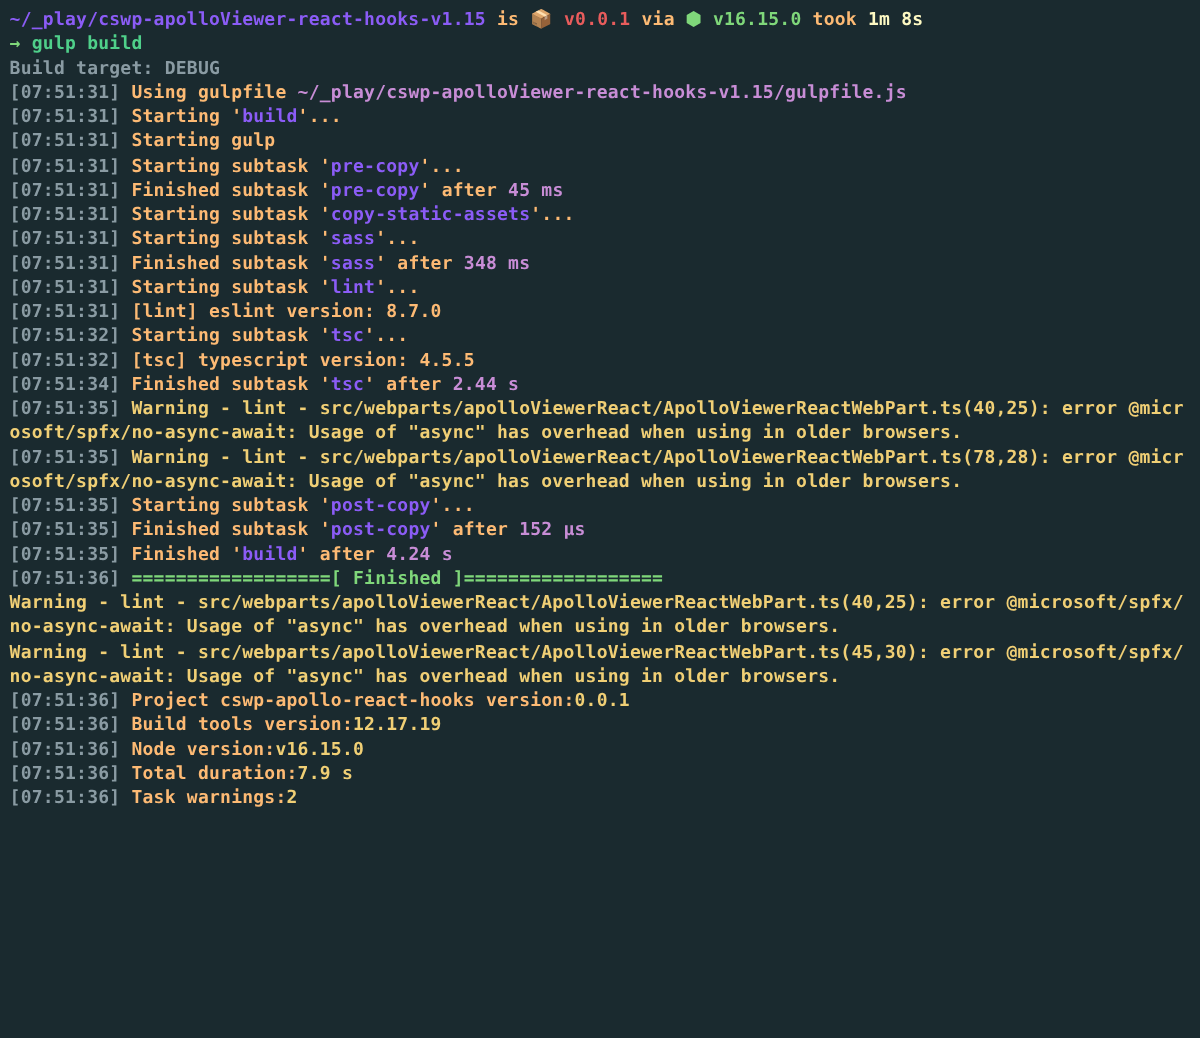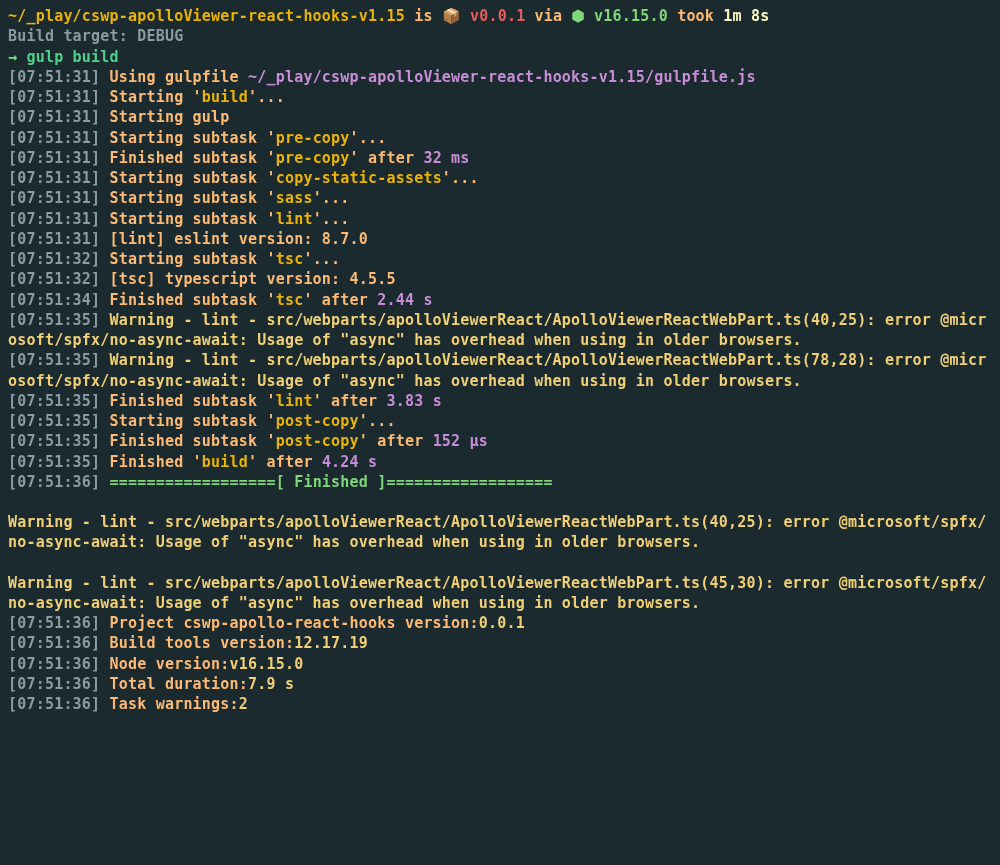--- a/index.html
+++ b/index.html
@@ -8,64 +8,64 @@
     font-family: 'Menlo', 'Monaco', 'Consolas', monospace;
     font-size: 15px;
     line-height: 1.35;
     color: #cdd6db;
     padding: 6px 8px;
     width: 1000px;
     letter-spacing: 0.2px;
     font-weight: 600;
   }
   .line { white-space: pre-wrap; word-break: break-all; }
-  .c-cyan { color: #eab308; }
+  .c-cyan { color: #8b5cf6; }
   .c-dim { color: #8a9ba3; }
   .c-white { color: #fdba74; }
   .c-red { color: #e85c5c; }
   .c-green { color: #7fd77a; }
   .c-brgreen { color: #4fd08a; }
   .c-yellow { color: #fef9c3; }
-  .c-bryellow { color: #f0cf75; margin-top: 20px; }
+  .c-bryellow { color: #f0cf75; }
   .c-magenta { color: #c88dd6; }
   .c-arrow { color: #7fd77a; }
   .bold { font-weight: 700; }
 </style>
 </head>
 <body>
 
 <div>
 
   <div class="line"><span class="c-cyan bold">~/_play/cswp-apolloViewer-react-hooks-v1.15</span><span class="c-white"> is </span><span>📦 </span><span class="c-red bold">v0.0.1</span><span class="c-white"> via </span><span class="c-green">⬢ </span><span class="c-green bold">v16.15.0</span><span class="c-white"> took </span><span class="c-yellow bold">1m 8s</span></div>
 
+  <div class="line"><span class="c-arrow">→ </span><span class="c-brgreen bold">gulp build</span></div>
+
   <div class="line c-dim">Build target: DEBUG</div>
-
-  <div class="line"><span class="c-arrow">→ </span><span class="c-brgreen bold">gulp build</span></div>
 
   <div id="log1">
       <div class="line"><span class="c-dim">[07:51:31]</span><span class="c-white"> Using gulpfile </span><span class="c-magenta">~/_play/cswp-apolloViewer-react-hooks-v1.15/gulpfile.js</span></div>
       <div class="line"><span class="c-dim">[07:51:31]</span><span class="c-white"> Starting '</span><span class="c-cyan">build</span><span class="c-white">'...</span></div>
       <div class="line"><span class="c-dim">[07:51:31]</span><span class="c-white"> Starting gulp</span></div>
       <div class="line"><span class="c-dim">[07:51:31]</span><span class="c-white"> Starting subtask '</span><span class="c-cyan">pre-copy</span><span class="c-white">'...</span></div>
-      <div class="line"><span class="c-dim">[07:51:31]</span><span class="c-white"> Finished subtask '</span><span class="c-cyan">pre-copy</span><span class="c-white">' after </span><span class="c-magenta">32 ms</span></div>
+      <div class="line"><span class="c-dim">[07:51:31]</span><span class="c-white"> Finished subtask '</span><span class="c-cyan">pre-copy</span><span class="c-white">' after </span><span class="c-magenta">45 ms</span></div>
       <div class="line"><span class="c-dim">[07:51:31]</span><span class="c-white"> Starting subtask '</span><span class="c-cyan">copy-static-assets</span><span class="c-white">'...</span></div>
       <div class="line"><span class="c-dim">[07:51:31]</span><span class="c-white"> Starting subtask '</span><span class="c-cyan">sass</span><span class="c-white">'...</span></div>
+      <div class="line"><span class="c-dim">[07:51:31]</span><span class="c-white"> Finished subtask '</span><span class="c-cyan">sass</span><span class="c-white">' after </span><span class="c-magenta">348 ms</span></div>
       <div class="line"><span class="c-dim">[07:51:31]</span><span class="c-white"> Starting subtask '</span><span class="c-cyan">lint</span><span class="c-white">'...</span></div>
       <div class="line"><span class="c-dim">[07:51:31]</span><span class="c-white"> [lint] eslint version: 8.7.0</span></div>
       <div class="line"><span class="c-dim">[07:51:32]</span><span class="c-white"> Starting subtask '</span><span class="c-cyan">tsc</span><span class="c-white">'...</span></div>
       <div class="line"><span class="c-dim">[07:51:32]</span><span class="c-white"> [tsc] typescript version: 4.5.5</span></div>
       <div class="line"><span class="c-dim">[07:51:34]</span><span class="c-white"> Finished subtask '</span><span class="c-cyan">tsc</span><span class="c-white">' after </span><span class="c-magenta">2.44 s</span></div>
     </div>
 
   <div class="line"><span class="c-dim">[07:51:35]</span><span class="c-bryellow bold"> Warning - lint - </span><span class="c-bryellow bold">src/webparts/apolloViewerReact/ApolloViewerReactWebPart.ts(40,25): error @microsoft/spfx/no-async-await: Usage of "async" has overhead when using in older browsers.</span></div>
 
   <div class="line"><span class="c-dim">[07:51:35]</span><span class="c-bryellow bold"> Warning - lint - </span><span class="c-bryellow bold">src/webparts/apolloViewerReact/ApolloViewerReactWebPart.ts(78,28): error @microsoft/spfx/no-async-await: Usage of "async" has overhead when using in older browsers.</span></div>
 
   <div id="log2">
-      <div class="line"><span class="c-dim">[07:51:35]</span><span class="c-white"> Finished subtask '</span><span class="c-cyan">lint</span><span class="c-white">' after </span><span class="c-magenta">3.83 s</span></div>
       <div class="line"><span class="c-dim">[07:51:35]</span><span class="c-white"> Starting subtask '</span><span class="c-cyan">post-copy</span><span class="c-white">'...</span></div>
       <div class="line"><span class="c-dim">[07:51:35]</span><span class="c-white"> Finished subtask '</span><span class="c-cyan">post-copy</span><span class="c-white">' after </span><span class="c-magenta">152 μs</span></div>
       <div class="line"><span class="c-dim">[07:51:35]</span><span class="c-white"> Finished '</span><span class="c-cyan">build</span><span class="c-white">' after </span><span class="c-magenta">4.24 s</span></div>
     </div>
 
   <div class="line"><span class="c-dim">[07:51:36]</span><span class="c-green"> ==================[ </span><span class="c-green">Finished</span><span class="c-green"> ]==================</span></div>
 
   <div class="line c-bryellow bold">Warning - lint - src/webparts/apolloViewerReact/ApolloViewerReactWebPart.ts(40,25): error @microsoft/spfx/no-async-await: Usage of "async" has overhead when using in older browsers.</div>
   <div class="line c-bryellow bold">Warning - lint - src/webparts/apolloViewerReact/ApolloViewerReactWebPart.ts(45,30): error @microsoft/spfx/no-async-await: Usage of "async" has overhead when using in older browsers.</div>
 

